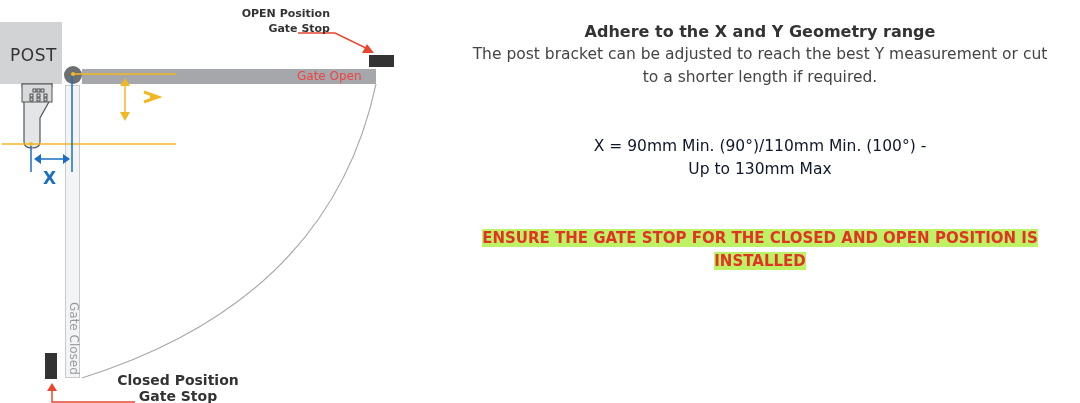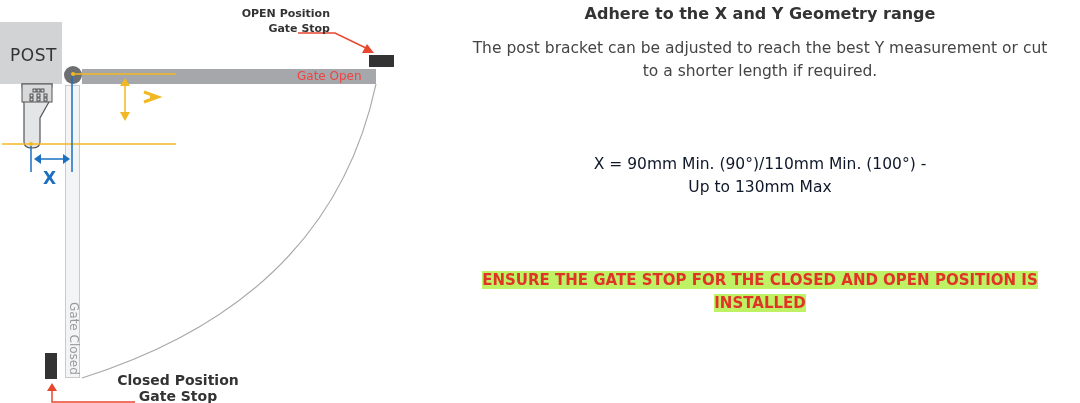--- a/index.html
+++ b/index.html
@@ -9,22 +9,22 @@
   .post-label { position:absolute; left:10px; top:45px; font-size:17px; color:#333; letter-spacing:0.5px; }
   .gate-open { position:absolute; left:82px; top:69px; width:294px; height:15px; background:#a5a7aa; }
   .gate-open-label { position:absolute; left:297px; top:69px; font-size:12px; color:#ef4444; line-height:15px; }
   .gate-closed { position:absolute; left:65px; top:85px; width:15px; height:293px; background:#f3f4f5; border:1px solid #c9cacc; box-sizing:border-box; }
   .gate-closed-label { position:absolute; left:57px; top:340px; width:60px; transform:rotate(90deg); transform-origin:0 0; font-size:12px; color:#999; white-space:nowrap; left:81px; top:302px; }
   .stop-open { position:absolute; left:369px; top:55px; width:25px; height:12px; background:#333; }
   .stop-closed { position:absolute; left:45px; top:353px; width:12px; height:26px; background:#333; }
   .label-open { position:absolute; left:190px; top:6px; width:140px; text-align:right; font-weight:bold; font-size:11px; color:#333; line-height:15px; }
   .label-closed { position:absolute; left:108px; top:372px; width:140px; text-align:center; font-weight:bold; font-size:14px; color:#333; line-height:16px; }
   .text-panel { position:absolute; left:440px; top:0; width:640px; text-align:center; color:#444; font-size:15.5px; line-height:23px; }
-  .heading { font-weight:bold; color:#333; margin-top:2px; font-size:16px; }
-  .para { margin:12px; }
+  .heading { font-weight:bold; color:#333; margin-top:20px; font-size:16px; }
+  .para { margin:0; }
   .gap { height:23px; }
   .x-spec { color:#0f172a; }
   .y-spec { color:#ea8c3f; }
   .warning { color:#e03427; font-weight:bold; font-size:15px; }
   .warning span { background:#bef264;text-align:right; }
 </style>
 </head>
 <body>
 
 <div class="diagram">

